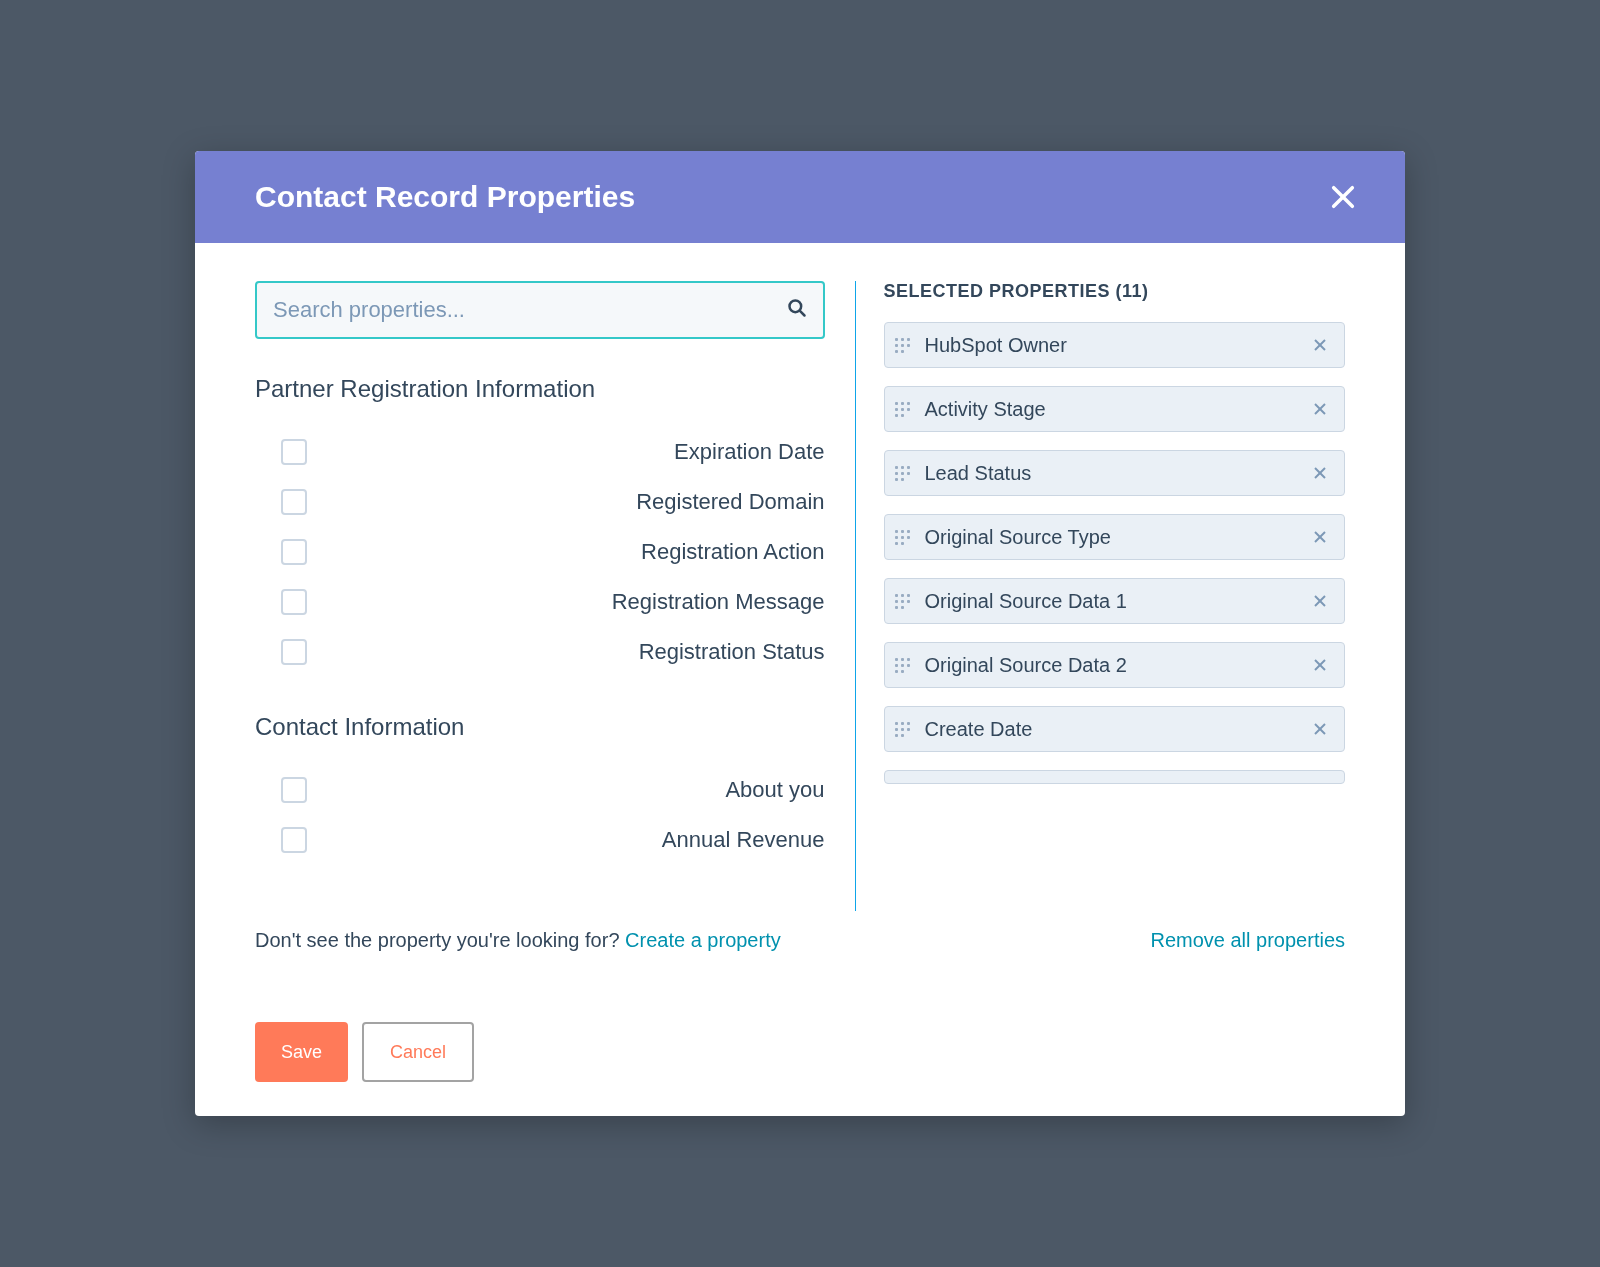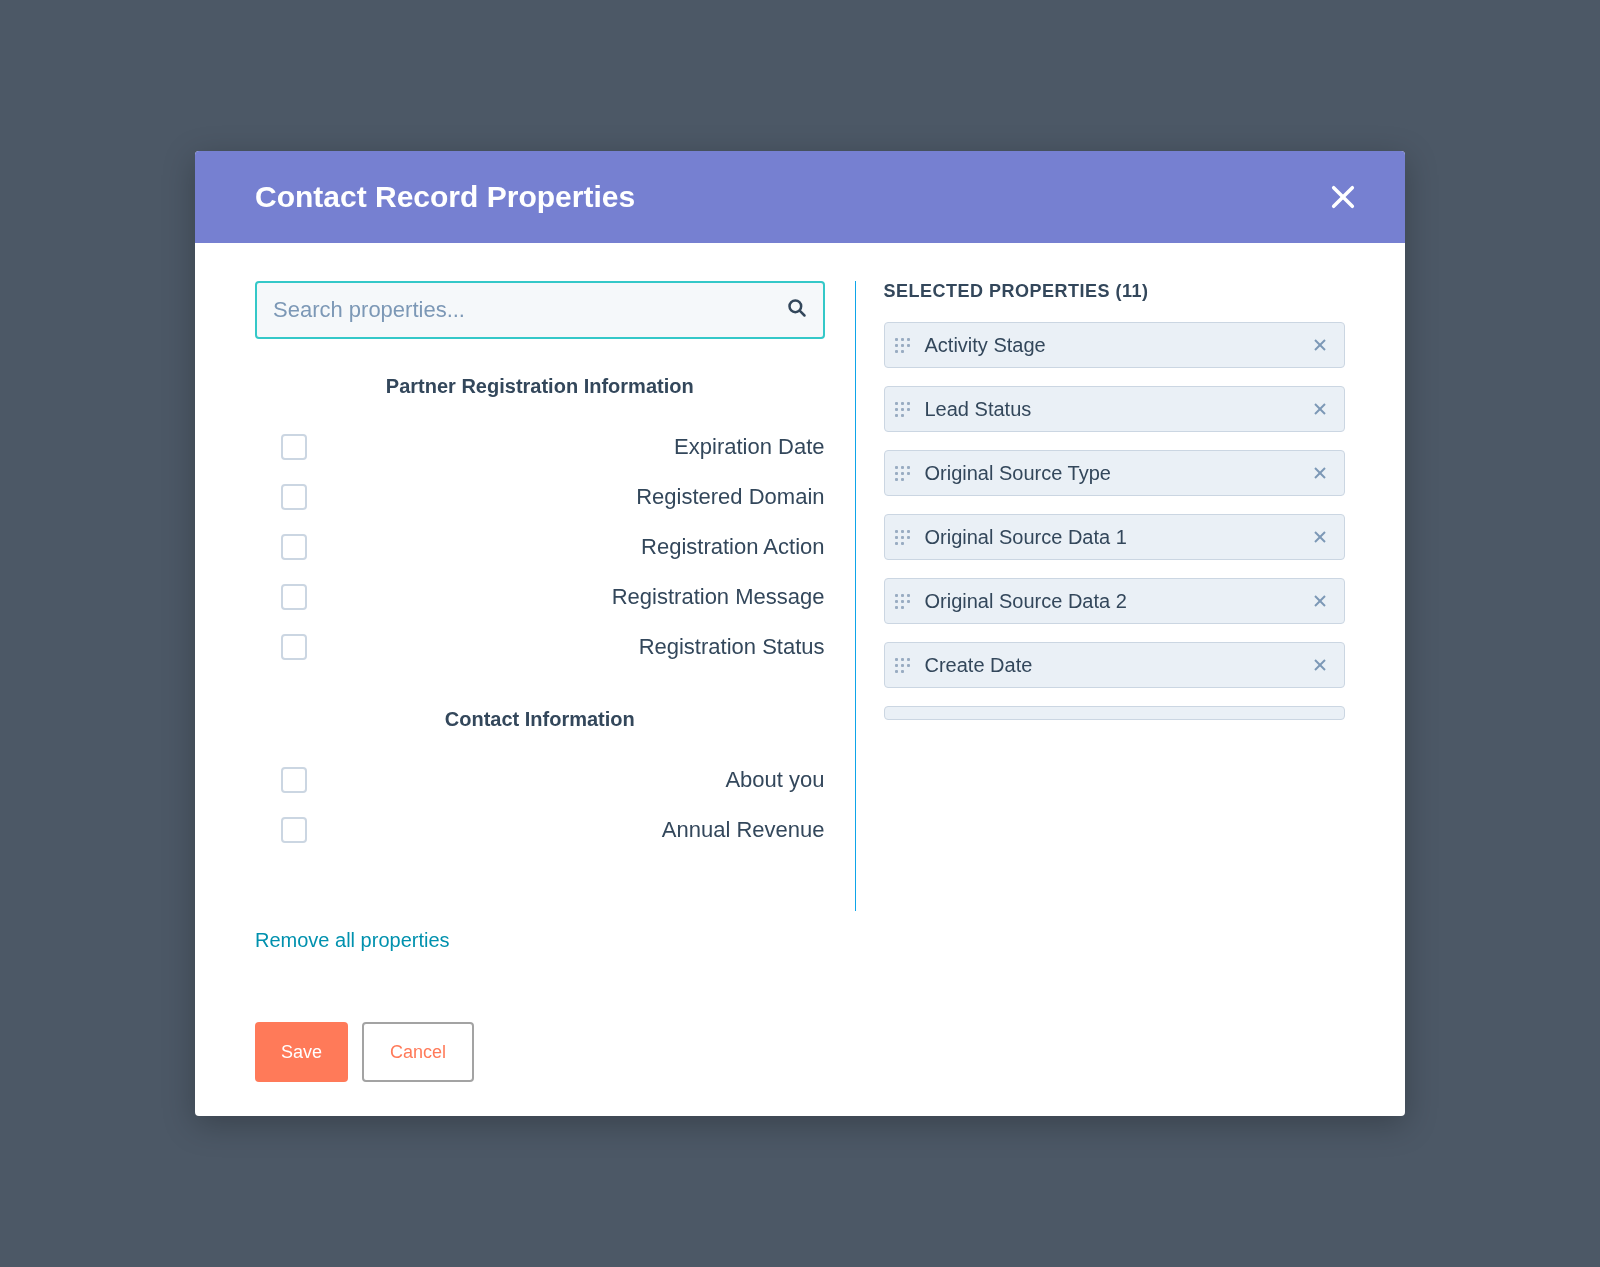--- a/index.html
+++ b/index.html
@@ -71,25 +71,24 @@
   .search-icon {
     position: absolute;
     right: 18px;
     top: 50%;
     transform: translateY(-50%);
     color: #33475b;
     pointer-events: none;
   }
   .search-icon svg { width: 20px; height: 20px; }
   .group-title {
-    font-size: 20px;
-    font-weight: 700;
+    font-size: 24px;
+    font-weight: 400;
     color: #33475b;
     margin-bottom: 24px;
-    text-align: center;
   }
   .group { margin-bottom: 36px; }
   .prop-list { list-style: none; }
   .prop-item {
     display: flex;
     align-items: center;
     padding: 12px 0 12px 26px;
     cursor: pointer;
     justify-content: space-between;
   }
@@ -280,20 +279,39 @@
           <span class="drag-handle">
               <span></span>
               <span></span>
               <span></span>
               <span></span>
               <span></span>
               <span></span>
               <span></span>
               <span></span>
             </span>
+          <span class="selected-label">HubSpot Owner</span>
+          <span class="remove-x">
+              <svg viewBox="0 0 12 12" stroke="currentColor" stroke-width="2">
+                <line x1="1" y1="1" x2="11" y2="11"></line>
+                <line x1="11" y1="1" x2="1" y2="11"></line>
+              </svg>
+            </span>
+        </li>
+        <li class="selected-item">
+          <span class="drag-handle">
+              <span></span>
+              <span></span>
+              <span></span>
+              <span></span>
+              <span></span>
+              <span></span>
+              <span></span>
+              <span></span>
+            </span>
           <span class="selected-label">Activity Stage</span>
           <span class="remove-x">
               <svg viewBox="0 0 12 12" stroke="currentColor" stroke-width="2">
                 <line x1="1" y1="1" x2="11" y2="11"></line>
                 <line x1="11" y1="1" x2="1" y2="11"></line>
               </svg>
             </span>
         </li>
         <li class="selected-item">
           <span class="drag-handle">
@@ -392,20 +410,23 @@
         </li>
         <li class="selected-item peek">
           <span class="drag-handle"></span>
         </li>
       </ul>
     </div>
 
   </div>
 
   <div class="modal-footer1">
+    <div>
+      <span class="footer-prompt">Don't see the property you're looking for? </span><span class="link">Create a property</span>
+    </div>
     <span class="link">Remove all properties</span>
   </div>
 
   <div class="modal-footer2">
     <button class="btn btn-primary">Save</button>
     <button class="btn btn-secondary">Cancel</button>
   </div>
 
 </div>
 

